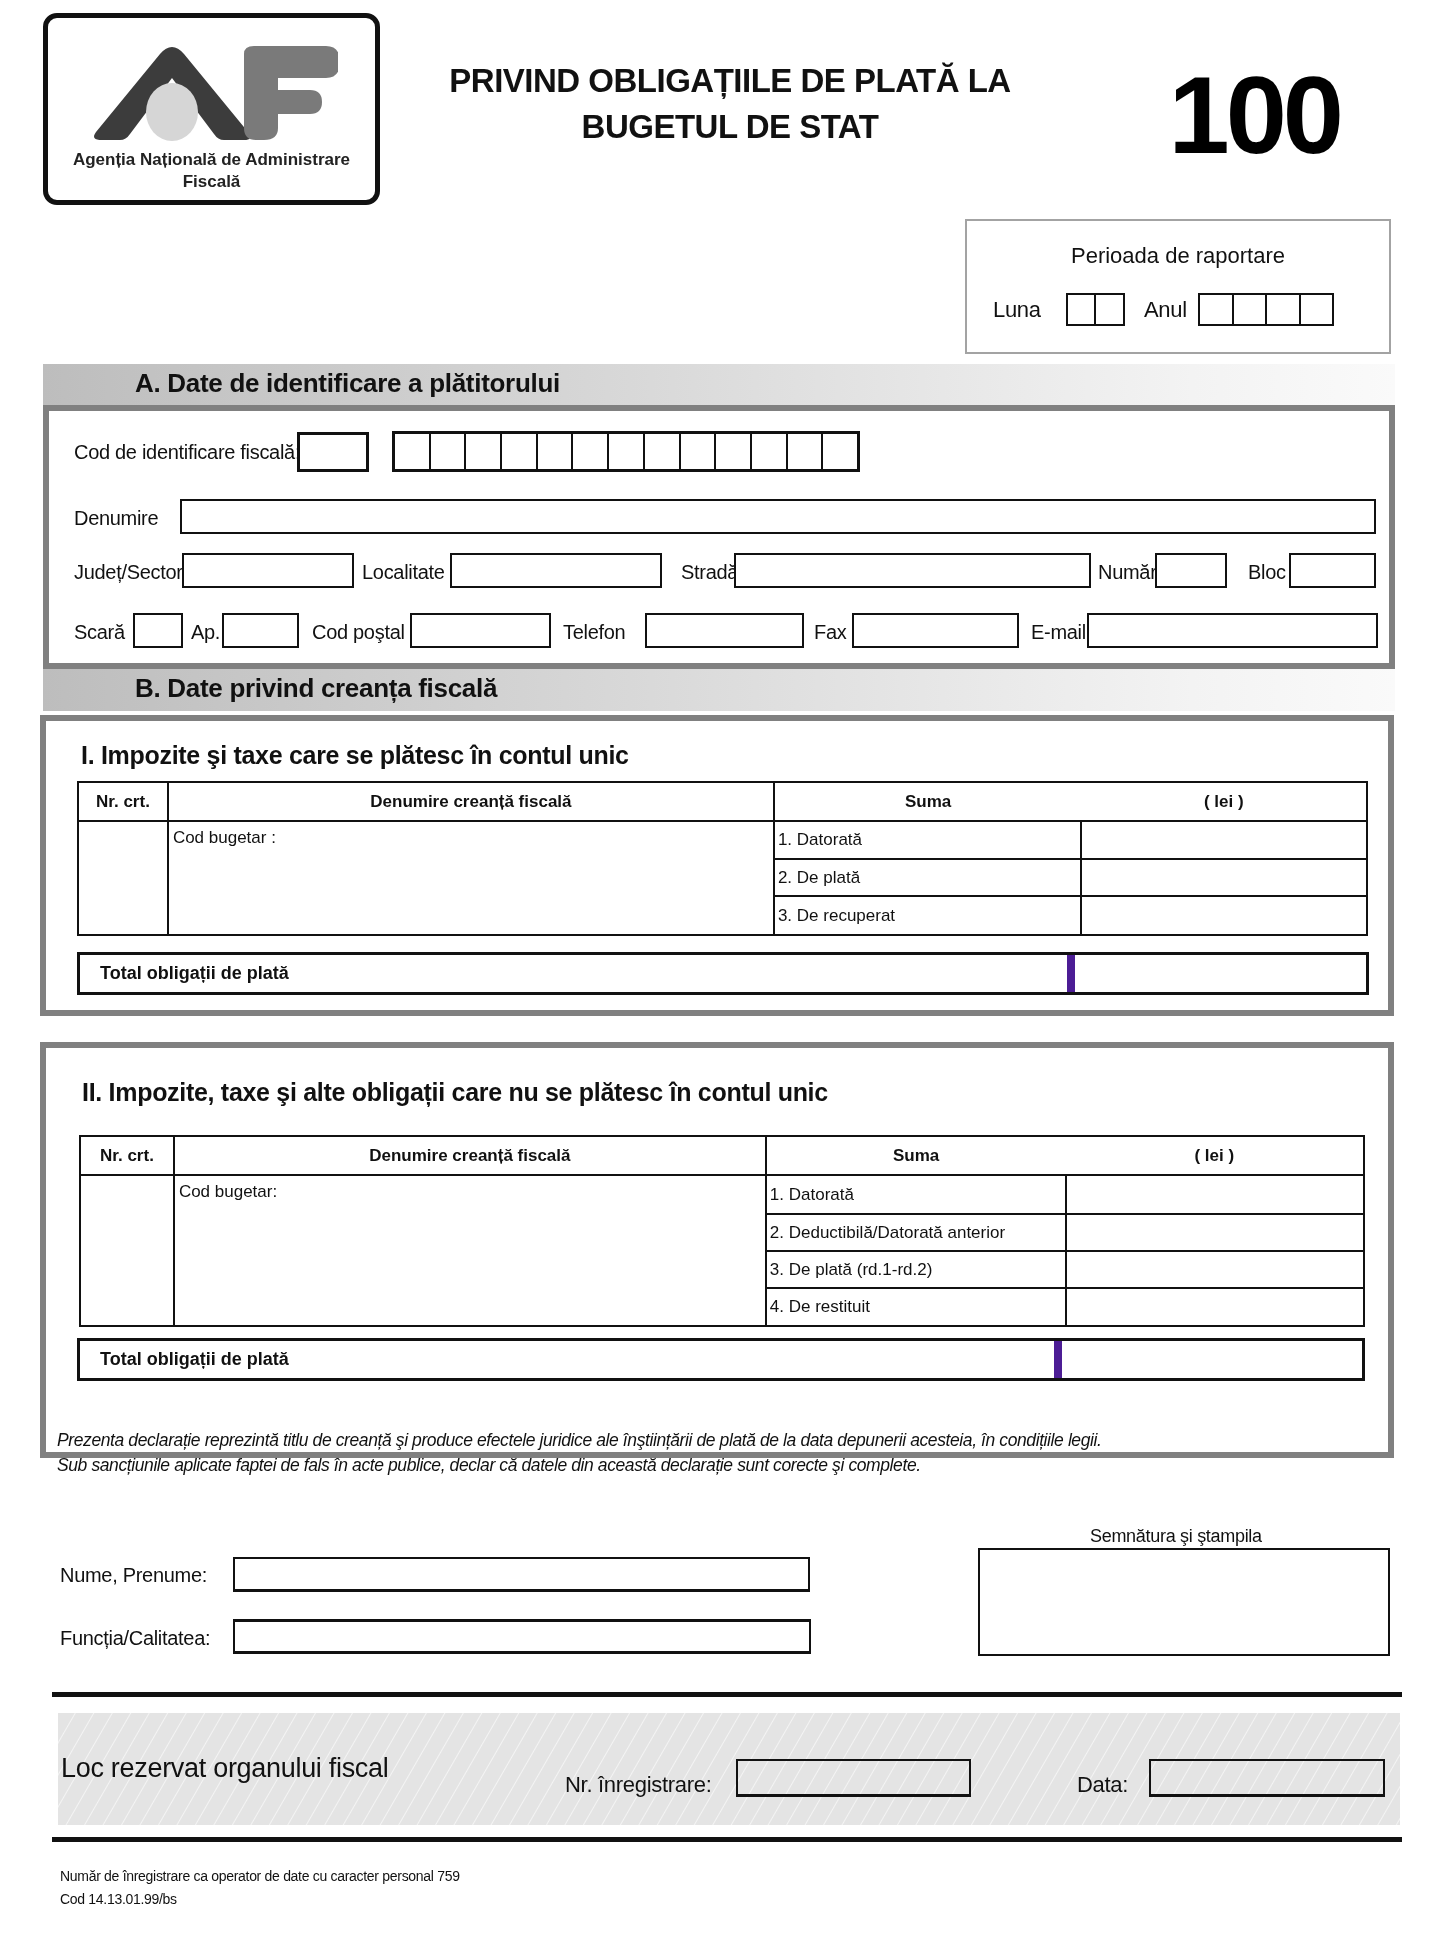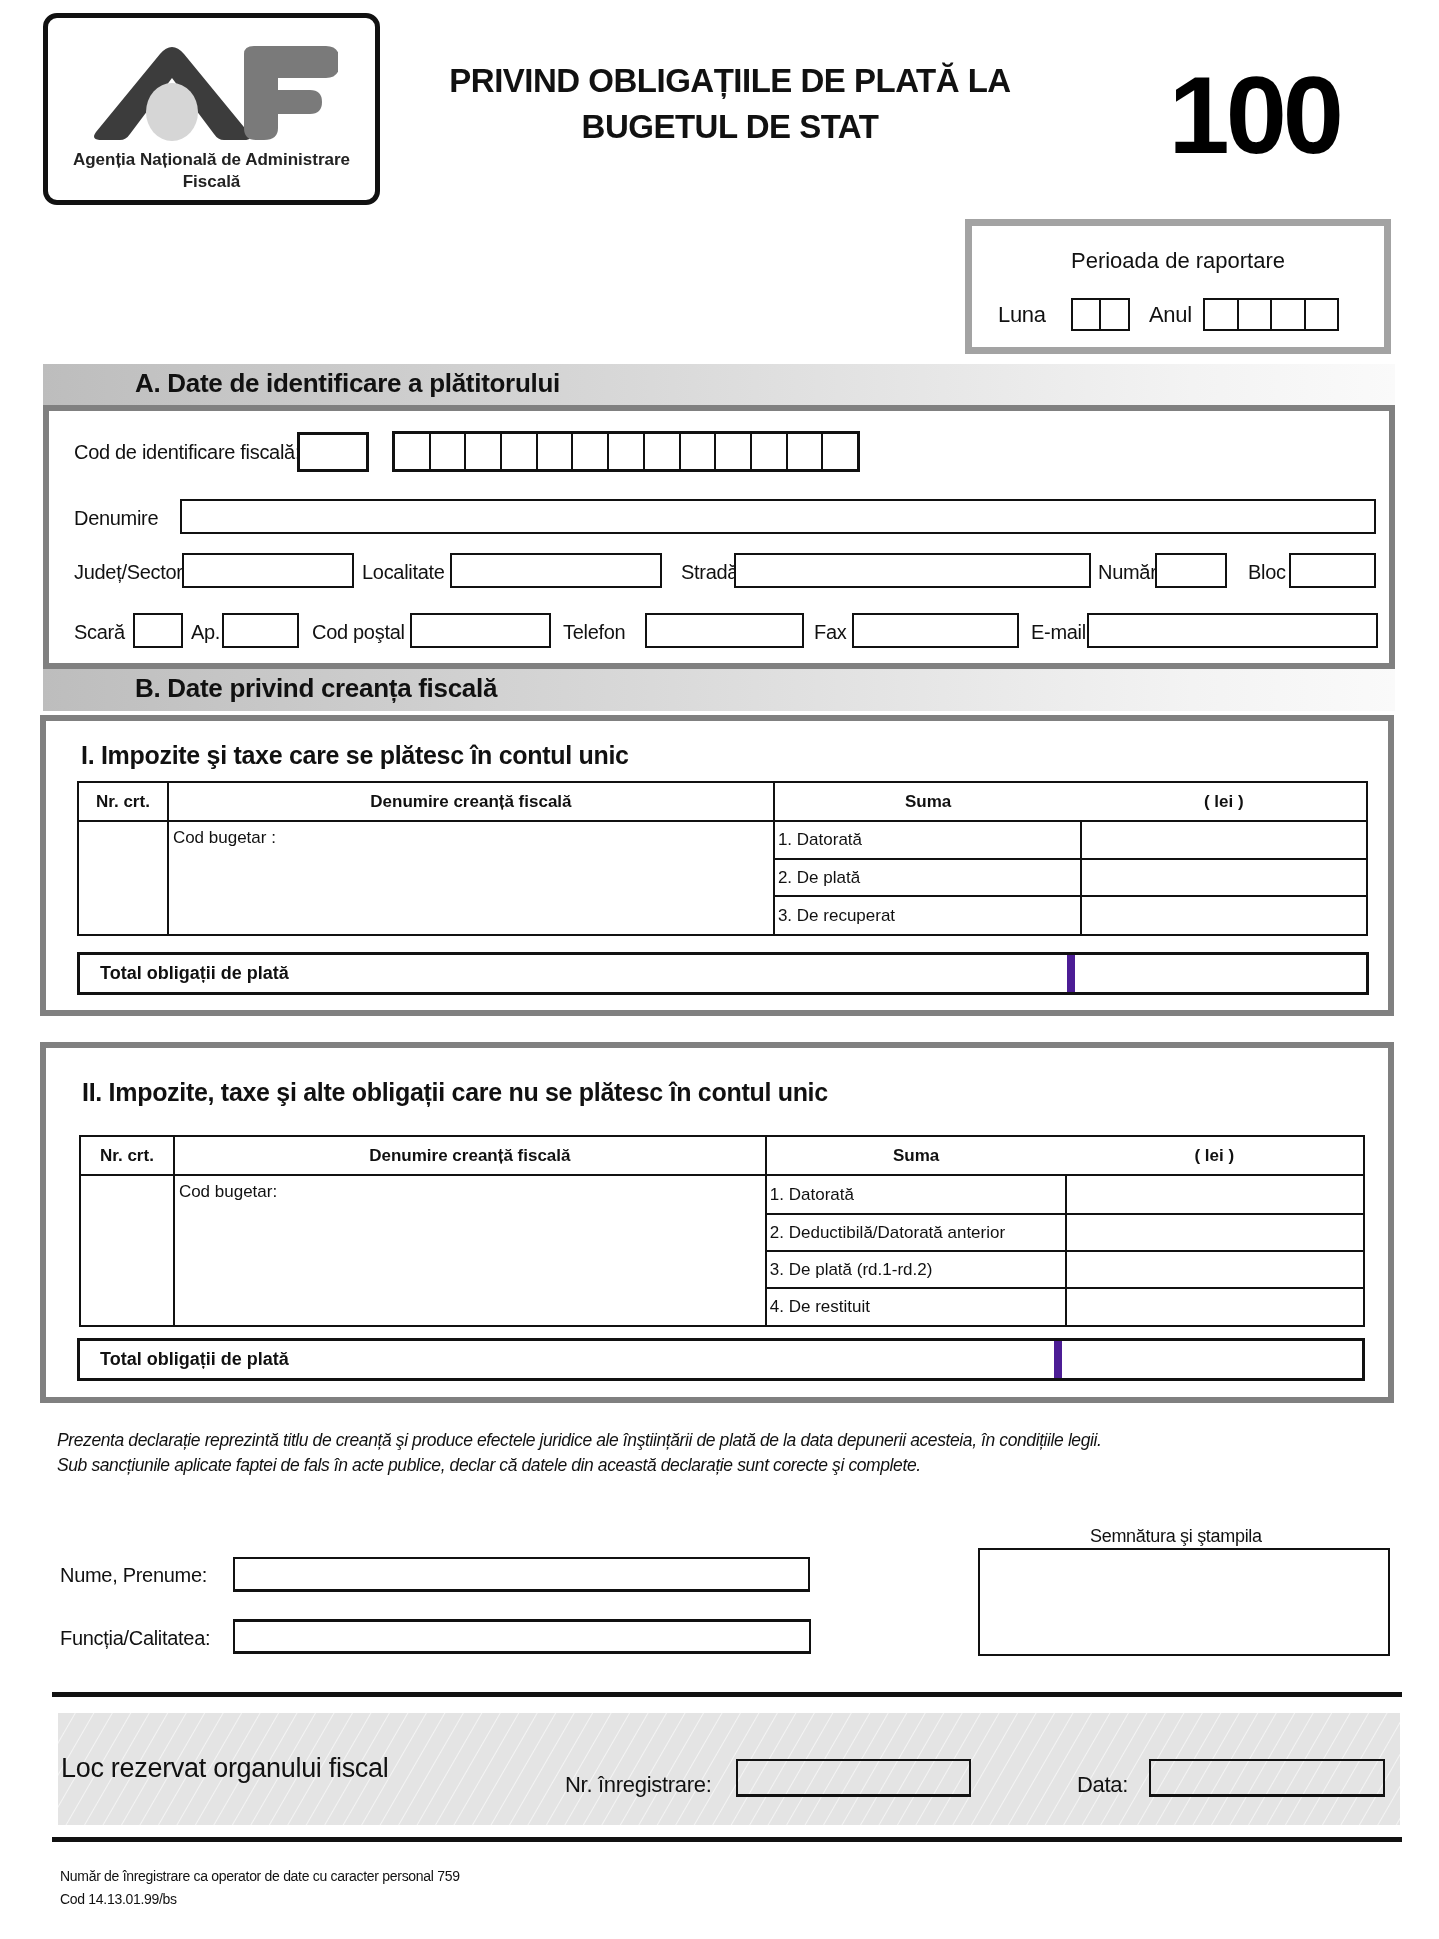--- a/index.html
+++ b/index.html
@@ -12,21 +12,21 @@
   
   #logo { left: 43px; top: 13px; width: 337px; height: 192px; border: 5px solid #111; border-radius: 14px; background: #fff; }
   #logo svg { position: absolute; left: 40px; top: 14px; }
   #logo .agency { position: absolute; left: 0; right: 0; top: 131px; text-align: center; font-weight: bold; font-size: 17px; line-height: 22px; color: #222; }
 
   
   #title { left: 400px; top: 58px; width: 660px; text-align: center; font-weight: bold; font-size: 33px; line-height: 46px; color: #111; letter-spacing: -0.5px; }
   #form-number { left: 1120px; top: 55px; width: 220px; text-align: right; font-weight: bold; font-size: 110px; line-height: 120px; letter-spacing: -4px; color: #000; }
 
   
-  #period { left: 965px; top: 219px; width: 426px; height: 135px; border: 7px solid #a3a3a3; background: #fff; }
+  #period { left: 965px; top: 219px; width: 426px; height: 135px; border: 2px solid #a3a3a3; background: #fff; }
   #period .ptitle { position: absolute; left: 0; right: 0; top: 22px; text-align: center; font-size: 22px; }
   .cells { position: absolute; display: flex; border: 2.5px solid #111; height: 33px; }
   .cells span { display: block; height: 100%; border-right: 2px solid #111; }
   .cells span:last-child { border-right: none; }
 
   
   .sec-head { position: absolute; left: 43px; width: 1352px; height: 42px; background: linear-gradient(to right, #bdbdbd 0%, #d9d9d9 45%, #f3f3f3 85%, #fafafa 100%); }
   .sec-head .t { position: absolute; left: 92px; top: 4px; font-weight: bold; font-size: 26px; color: #111; letter-spacing: -0.3px; }
 
   .panel { position: absolute; border: 6px solid #808080; background: #fff; }
@@ -177,21 +177,21 @@
       <td></td>
     </tr>
   </tbody>
     </table>
   <div class="total" style="left:31px;top:231px;width:1292px;height:43px;">
     <div class="tl">Total obligații de plată</div>
     <div class="tv" style="width:291px;"></div>
   </div>
 </div>
 
-<div class="panel" style="left:40px;top:1042px;width:1354px;height:361px;">
+<div class="panel" style="left:40px;top:1042px;width:1354px;height:416px;">
   <div class="sub" style="left:36px;top:braided;top:30px;">II. Impozite, taxe şi  alte obligații care nu se plătesc în contul unic</div>
   <table class="t" style="left:33px;top:87px;width:1286px;">
     <colgroup>
         <col style="width:94px">
         <col style="width:593px">
         <col style="width:300px">
         <col style="width:299px">
       </colgroup>
     <tbody>
         <tr style="height:39px">

